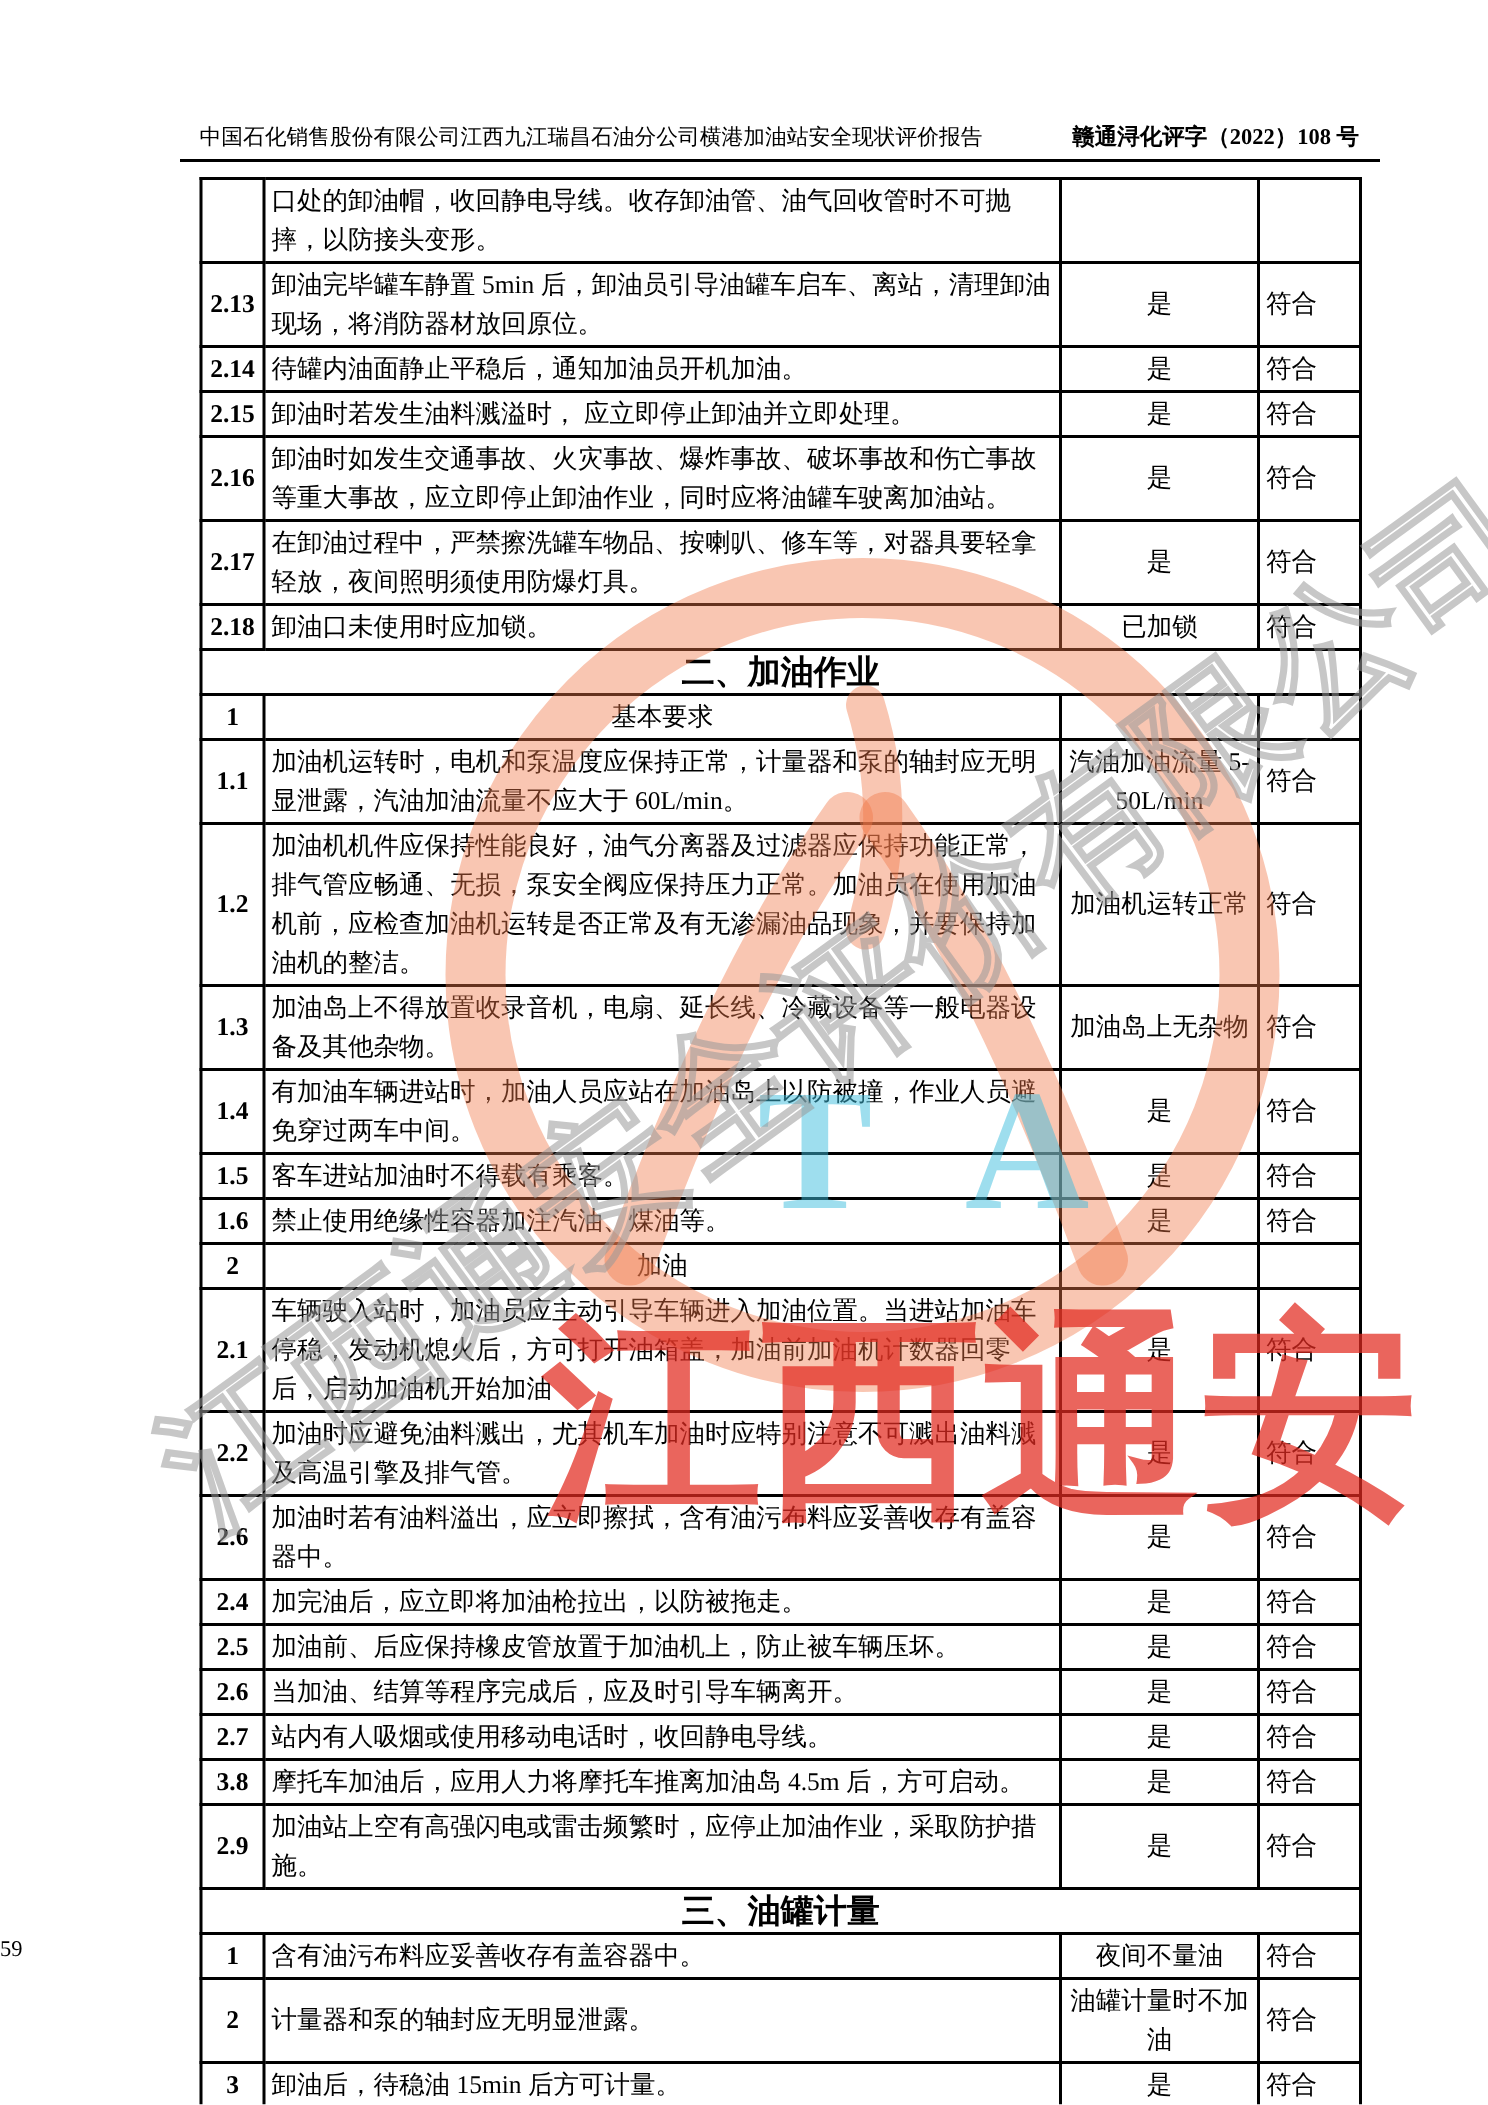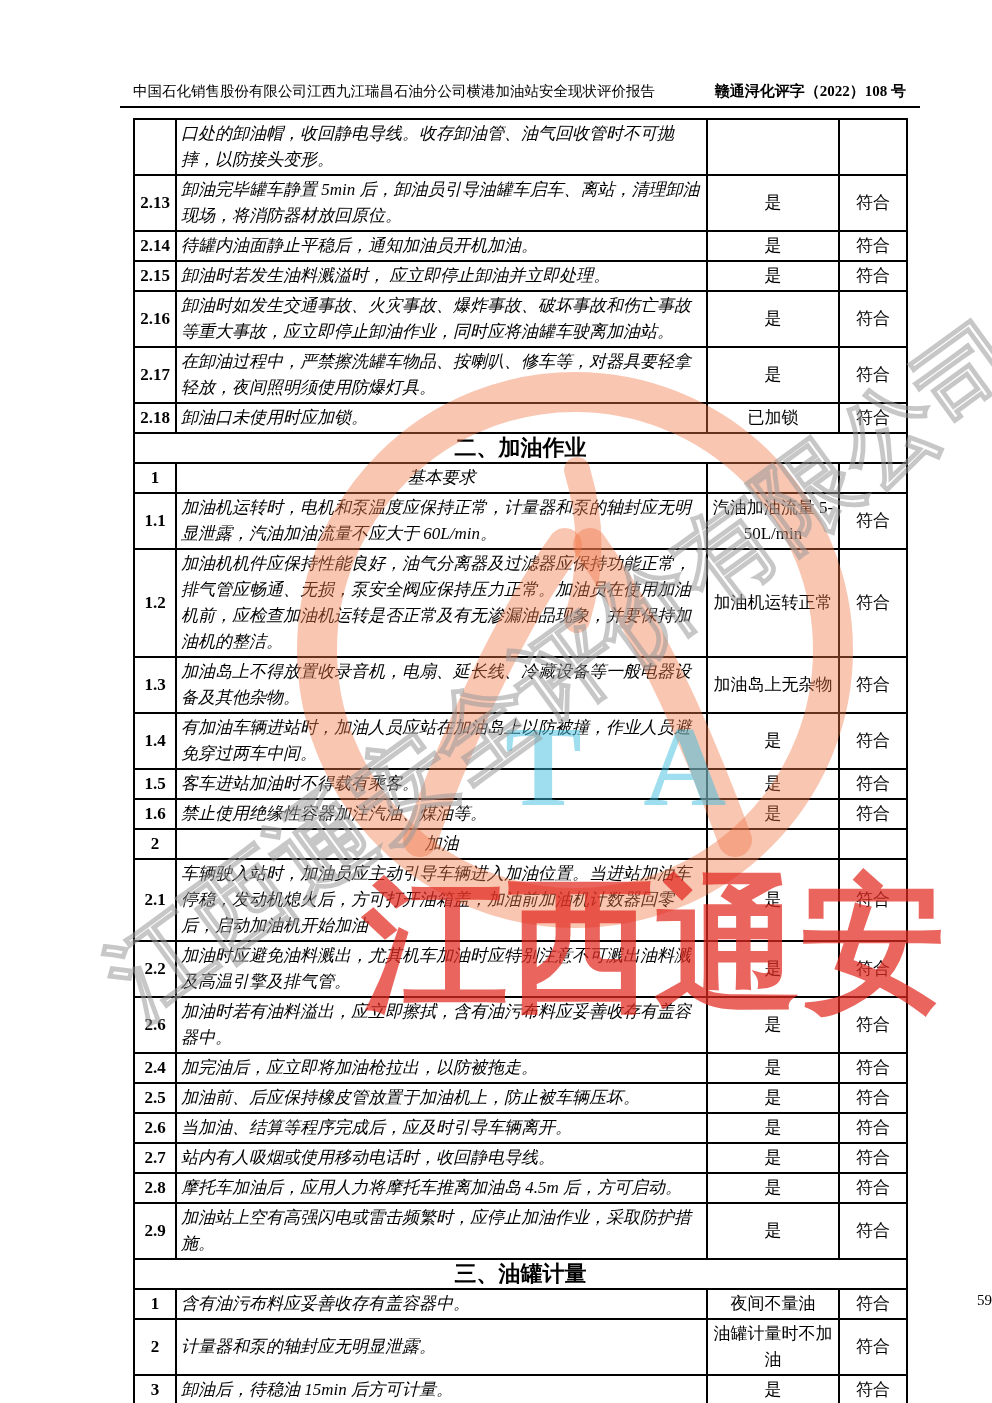--- a/index.html
+++ b/index.html
@@ -27,30 +27,30 @@
     font-size:17px;
   }
   table.eval td{
     border:2px solid #000;
     padding:1px 4px;
     line-height:26px;
     vertical-align:middle;
     overflow:hidden;
   }
   td.c-no{text-align:center;font-weight:bold;padding:1px 1px;}
-  td.c-text{text-align:left;padding-left:6px;font-style:italic;}
+  td.c-text{text-align:left;padding-left:6px;}
   td.c-text.center{text-align:center;padding-left:4px;}
   td.c-status{text-align:center;padding:1px 2px;}
-  td.c-result{text-align:center;padding:1px 2px;}
+  td.c-result{padding:1px 2px;}
   td.section-cell{
     text-align:center;font-weight:bold;font-size:22px;line-height:27px;
   }
   .footer{
     position:absolute;left:0;top:1292px;width:100%;
-    text-align:right;font-size:15px;
+    text-align:left;font-size:15px;
   }
   .wm{
     position:absolute;left:0;top:0;width:992px;height:1403px;
     pointer-events:none;z-index:5;
   }
 </style>
 </head>
 <body>
 
 <div class="page">
@@ -198,21 +198,21 @@
           <td class="c-status">是</td>
           <td class="c-result">符合</td>
         </tr>
         <tr>
           <td class="c-no">2.7</td>
           <td class="c-text">站内有人吸烟或使用移动电话时，收回静电导线。</td>
           <td class="c-status">是</td>
           <td class="c-result">符合</td>
         </tr>
         <tr>
-          <td class="c-no">2.8</td>
+          <td class="c-no">3.8</td>
           <td class="c-text">摩托车加油后，应用人力将摩托车推离加油岛 4.5m 后，方可启动。</td>
           <td class="c-status">是</td>
           <td class="c-result">符合</td>
         </tr>
         <tr>
           <td class="c-no">2.9</td>
           <td class="c-text">加油站上空有高强闪电或雷击频繁时，应停止加油作业，采取防护措施。</td>
           <td class="c-status">是</td>
           <td class="c-result">符合</td>
         </tr>

